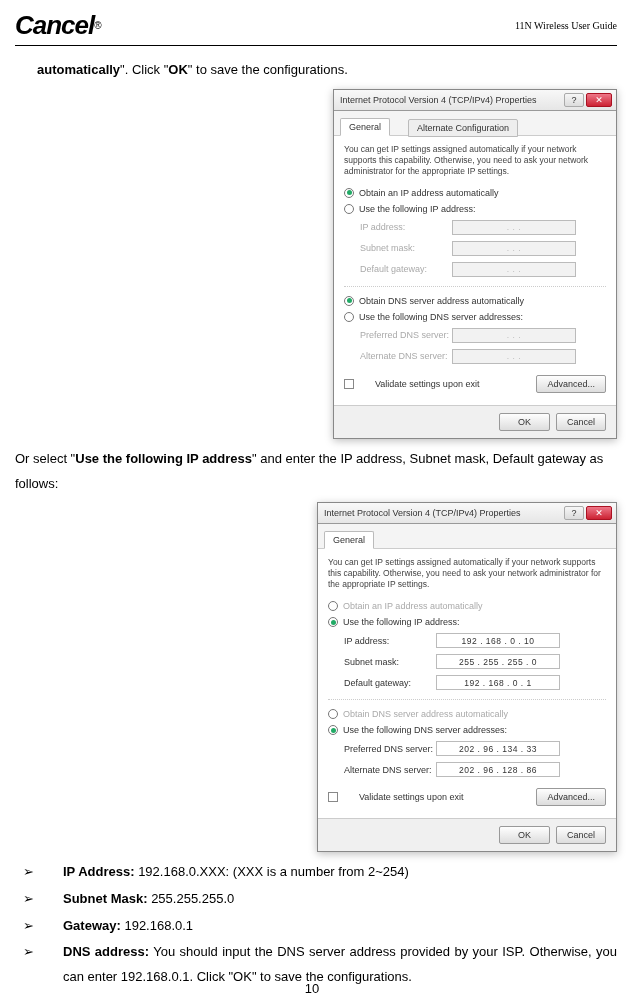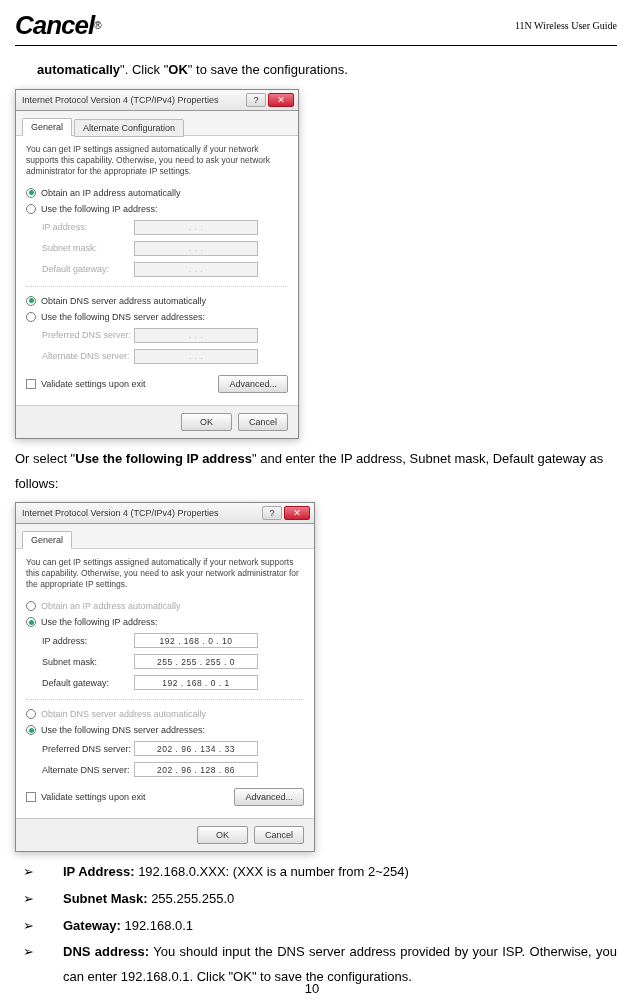--- a/index.html
+++ b/index.html
@@ -40,21 +40,21 @@
     .header-title .light { font-weight: normal; }
     .body-text {
       font-size: 13px;
       line-height: 1.9;
       margin: 0 0 6px 0;
     }
     .body-text.indent { margin-left: 22px; }
     .bold { font-weight: bold; }
     .dialog-wrap {
       display: flex;
-      justify-content: flex-start;
+      justify-content: flex-end;
       margin: 4px 0 8px 0;
     }
     .dialog {
       border: 1px solid #888;
       background: #fff;
       font-size: 9px;
       font-family: Tahoma, Arial, sans-serif;
       color: #333;
       box-shadow: 0 2px 8px rgba(0,0,0,0.25);
     }
@@ -79,21 +79,21 @@
       background: linear-gradient(#f6f6f6, #dcdcdc);
     }
     .win-btn.close {
       background: linear-gradient(#e78, #c23);
       color: #fff;
       border-color: #a12;
       width: 26px;
     }
     .tab-strip {
       display: flex;
-      gap: 2px;
+      gap: 18px;
       padding: 6px 23px 0 6px;
       background: #f4f4f4;
       border-bottom: 1px solid #ccc;
     }
     .tab {
       padding: 3px 8px;
       border: 1px solid #bbb;
       border-bottom: 1px solid #fff;
       background: #fff;
       border-radius: 2px 2px 0 0;
@@ -159,21 +159,21 @@
     }
     .ip-box.disabled { background: #f2f2f2; color: #bbb; }
     .group-divider { border-top: 1px dotted #ccc; margin: 6px 0; }
     .check-row {
       display: flex;
       align-items: center;
       justify-content: space-between;
       padding: 8px 0 2px 0;
       font-size: 9px;
     }
-    .chk-left { display: flex; align-items: center; gap: 5px; }
+    .chk-left { display: flex; align-items: center; gap: 21px; }
     .checkbox {
       width: 10px; height: 10px;
       border: 1px solid #888;
       background: #fff;
     }
     .btn {
       border: 1px solid #999;
       border-radius: 2px;
       padding: 3px 10px;
       font-size: 9px;

